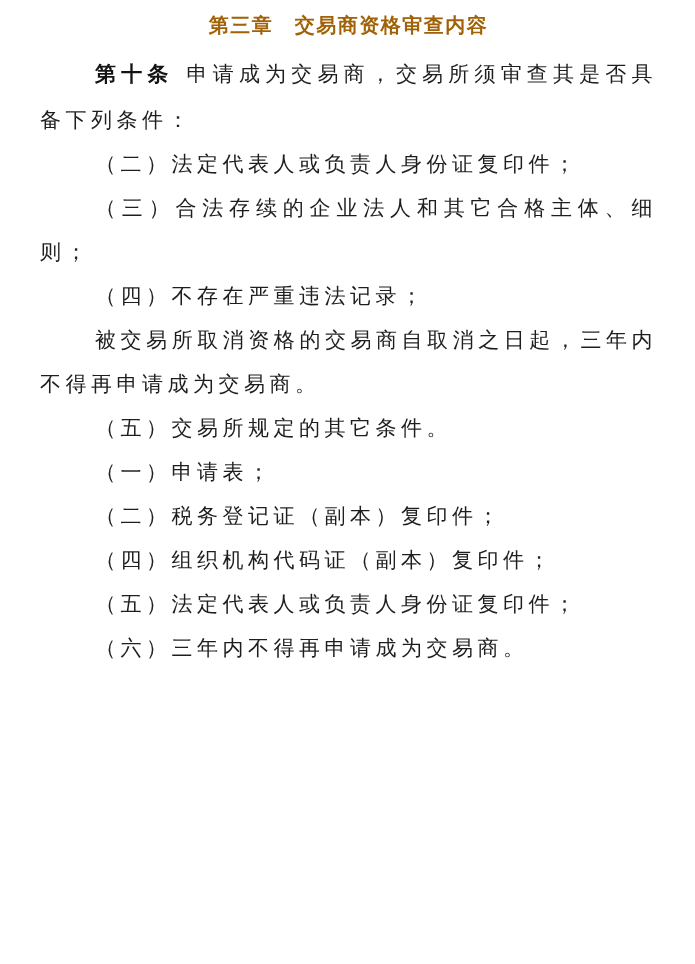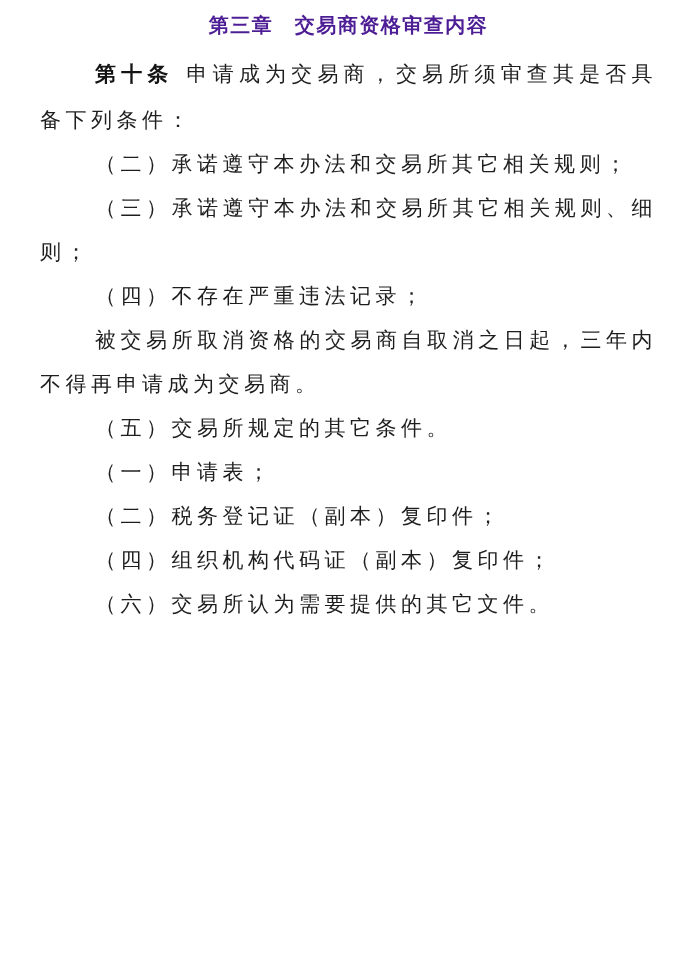--- a/index.html
+++ b/index.html
@@ -18,21 +18,21 @@
     overflow: hidden;
     font-family: "Liberation Serif", "DejaVu Serif", serif;
   }
   .chapter-heading {
     font-family: "Liberation Sans", "DejaVu Sans", sans-serif;
     font-weight: 700;
     font-size: 20px;
     line-height: 34px;
     letter-spacing: 1.5px;
     text-align: center;
-    color: #4c1d95;
+    color: #a16207;
     margin: 2px 0 10px 0;
   }
   .doc-body p {
     margin: 0;
     font-size: 21px;
     line-height: 44px;
     letter-spacing: 4.5px;
     text-indent: 55px;
     text-align: justify;
     color: #1e1e1e;
@@ -50,29 +50,30 @@
 <div class="page">
 
   <h1 class="chapter-heading">第三章　交易商资格审查内容</h1>
 
   <div class="doc-body">
 
     <p>
       <span class="article-label">第十条</span><span>申请成为交易商，交易所须审查其是否具备下列条件：</span>
     </p>
 
-    <p>（二）承诺遵守本办法和交易所其它相关规则；</p>
-    <p>（三）承诺遵守本办法和交易所其它相关规则、细则；</p>
+    <p>（二）法定代表人或负责人身份证复印件；</p>
+    <p>（三）合法存续的企业法人和其它合格主体、细则；</p>
     <p>（四）不存在严重违法记录；</p>
     <p>被交易所取消资格的交易商自取消之日起，三年内不得再申请成为交易商。</p>
 
     <p>（五）交易所规定的其它条件。</p>
 
 
     <p>（一）申请表；</p>
     <p>（二）税务登记证（副本）复印件；</p>
     <p>（四）组织机构代码证（副本）复印件；</p>
-    <p>（六）交易所认为需要提供的其它文件。</p>
+    <p>（五）法定代表人或负责人身份证复印件；</p>
+    <p>（六）三年内不得再申请成为交易商。</p>
 
 
   </div>
 
 </div>
 
 </body></html>

